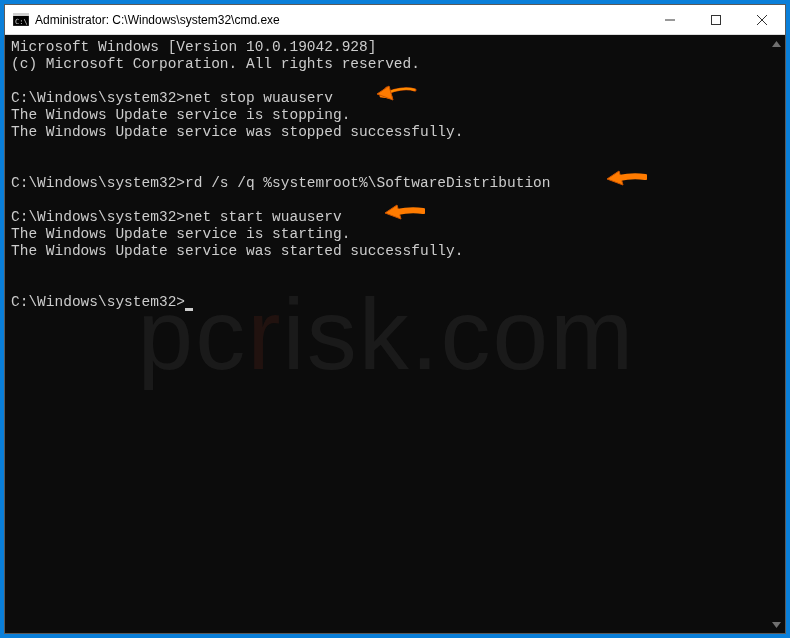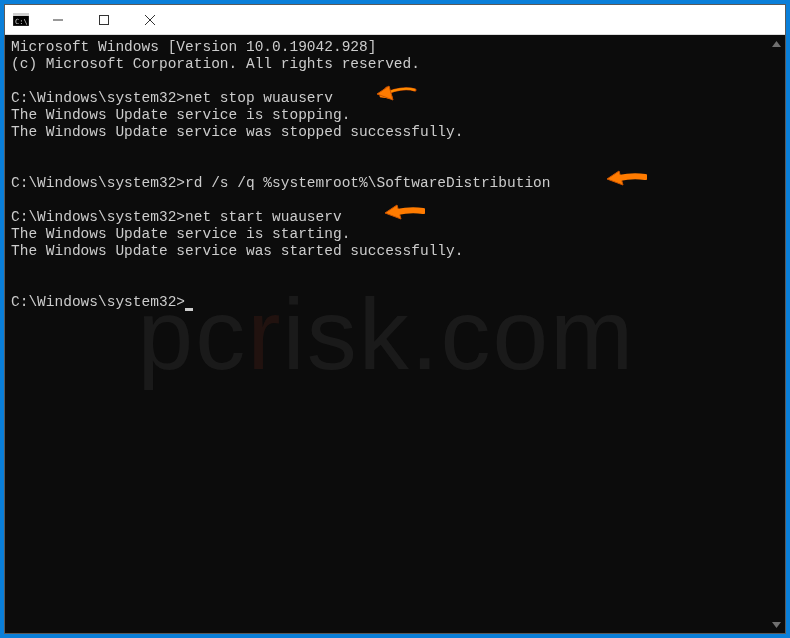--- a/index.html
+++ b/index.html
@@ -134,20 +134,21 @@
 <div class="window">
 
   <div class="titlebar">
     <div class="titlebar-icon">
       <svg width="16" height="13" viewBox="0 0 16 13">
         <rect x="0" y="0" width="16" height="13" fill="#000" stroke="#888" stroke-width="0.5"></rect>
         <rect x="0" y="0" width="16" height="3" fill="#d0d0d0"></rect>
         <text x="2" y="11" font-size="7" fill="#ccc" font-family="monospace">C:\</text>
       </svg>
     </div>
+    <div class="title-text">Administrator: C:\Windows\system32\cmd.exe</div>
     <div class="window-controls">
       <div class="win-btn">
         <svg width="10" height="10">
             <line x1="0" y1="5" x2="10" y2="5" stroke="#333" stroke-width="1"></line>
           </svg>
       </div>
       <div class="win-btn">
         <svg width="10" height="10">
             <rect x="0.5" y="0.5" width="9" height="9" fill="none" stroke="#333" stroke-width="1"></rect>
           </svg>

